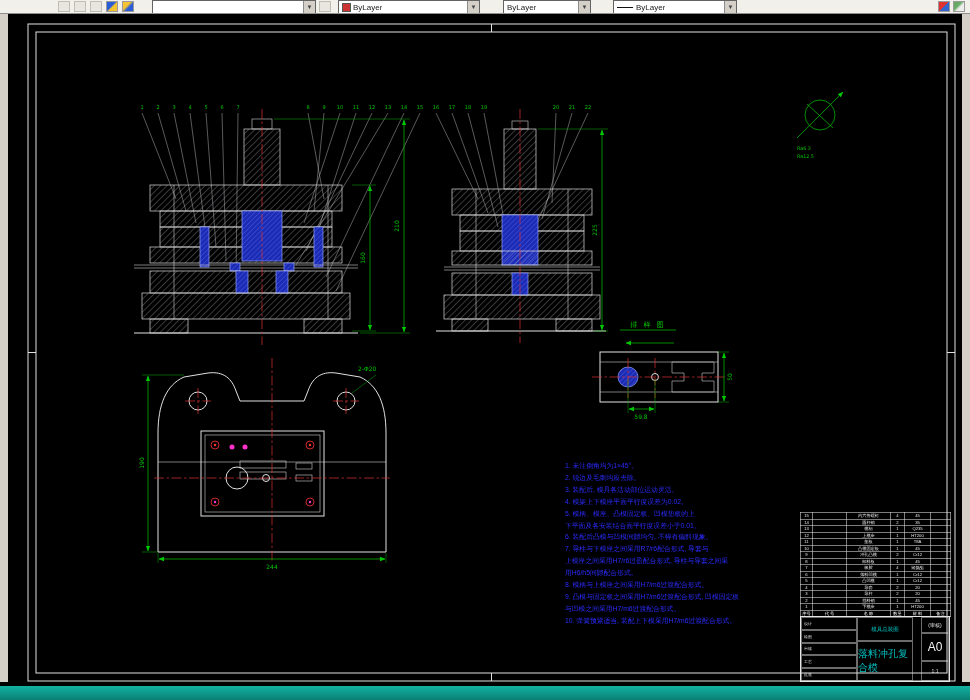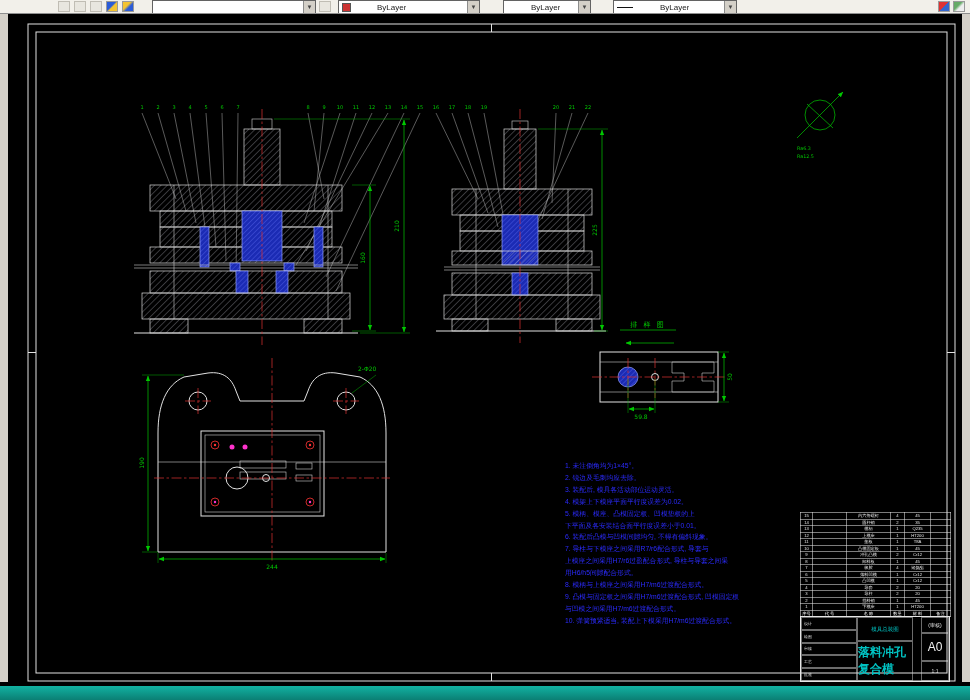--- a/index.html
+++ b/index.html
@@ -12,21 +12,21 @@
   .mini-icon{position:absolute;top:1px;width:12px;height:11px;border:1px solid #9a9a9a;box-sizing:border-box;}
   .mi-faint{background:#e8e6df;border-color:#c0bdb4;}
   .mi-a{background:linear-gradient(135deg,#2b5cd8 45%,#f4c431 55%);}
   .mi-b{background:linear-gradient(135deg,#f4c431 40%,#2b5cd8 60%);}
   .mi-c{background:linear-gradient(135deg,#d33 50%,#36c 50%);}
   .mi-d{background:linear-gradient(135deg,#6a6 40%,#eee 60%);}
   .combo{position:absolute;top:0px;height:15px;background:#fff;border:1px solid #636363;box-sizing:border-box;font-size:8px;color:#222;display:flex;align-items:center;padding-left:3px;}
   .combo .dd{position:absolute;right:0;top:0;bottom:0;width:11px;background:#d4d0c8;border-left:1px solid #8c8c8c;font-size:6px;color:#444;text-align:center;line-height:13px;}
   .combo .swatch{width:7px;height:7px;background:#c33;border:1px solid #555;margin-right:2px;flex:none;}
   .combo .linesample{width:16px;height:1px;background:#111;margin-right:3px;flex:none;}
-  .combo .val{white-space:nowrap;overflow:hidden;margin-left:24px;}
+  .combo .val{white-space:nowrap;overflow:hidden;}
   
   .canvas{position:absolute;left:8px;top:13px;width:954px;height:673px;background:#000;}
   .canvas svg{position:absolute;left:0;top:0;}
   
   .wl{stroke:#e2e2e2;stroke-width:1;fill:none;}
   .tl{stroke:#cfcfcf;stroke-width:.6;fill:none;}
   .hl{fill:url(#h1);stroke:#dadada;stroke-width:.7;}
   .bl{fill:url(#h2);stroke:#93a0ff;stroke-width:.7;}
   .red{stroke:#e03030;stroke-width:.7;fill:none;stroke-dasharray:10 2.5 2.5 2.5;}
   .grn{stroke:#00c800;stroke-width:.7;fill:none;}
@@ -40,21 +40,21 @@
   .parts{position:absolute;left:792px;top:499px;width:150px;border-collapse:collapse;table-layout:fixed;}
   .parts td{border:1px solid rgba(225,225,225,.55);height:5.5px;line-height:5.5px;font-size:4.2px;color:#e2e2e2;padding:0 1px;text-align:center;overflow:hidden;white-space:nowrap;}
   .parts tr.hdr td{color:#fff;}
   .parts col.c1{width:12px}.parts col.c2{width:34px}.parts col.c3{width:44px}
   .parts col.c4{width:14px}.parts col.c5{width:26px}.parts col.c6{width:20px}
   .titlearea{position:absolute;left:792px;top:603px;width:150px;height:66px;border:1px solid #e6e6e6;box-sizing:border-box;display:grid;grid-template-columns:56px 56px 36px;background:rgba(0,0,0,0);}
   .ta-left{display:grid;grid-template-rows:repeat(5,1fr);}
   .sign-cell{border:1px solid rgba(215,215,215,.5);font-size:4px;color:#ddd;display:flex;align-items:center;padding-left:2px;box-sizing:border-box;}
   .ta-mid{display:grid;grid-template-rows:24px 1fr;}
   .ta-sub{border:1px solid rgba(215,215,215,.5);color:#00c2c2;font-size:5.5px;display:flex;align-items:center;justify-content:center;box-sizing:border-box;}
-  .ta-title{border:1px solid rgba(215,215,215,.5);color:#00c2c2;font-size:12px;display:flex;align-items:center;justify-content:center;box-sizing:border-box;font-weight:bold;}
+  .ta-title{border:1px solid rgba(215,215,215,.5);color:#00c2c2;font-size:10px;display:flex;align-items:center;justify-content:center;box-sizing:border-box;}
   .ta-right{display:grid;grid-template-rows:16px 28px 1fr;padding-left:8px;}
   .ta-paren{border:1px solid rgba(215,215,215,.5);color:#e8e8e8;font-size:5px;display:flex;align-items:center;justify-content:center;box-sizing:border-box;}
   .ta-sheet{border:1px solid rgba(215,215,215,.5);color:#f2f2f2;font-size:12px;display:flex;align-items:center;justify-content:center;box-sizing:border-box;}
   .ta-scale{border:1px solid rgba(215,215,215,.5);color:#ddd;font-size:5px;display:flex;align-items:center;justify-content:center;box-sizing:border-box;}
   
   .statusbar{position:absolute;left:0;bottom:0;width:970px;height:14px;background:linear-gradient(180deg,#12b2a2,#0b7f74);border-top:4px solid #000;box-sizing:content-box;}
 </style>
 </head>
 <body>
 

